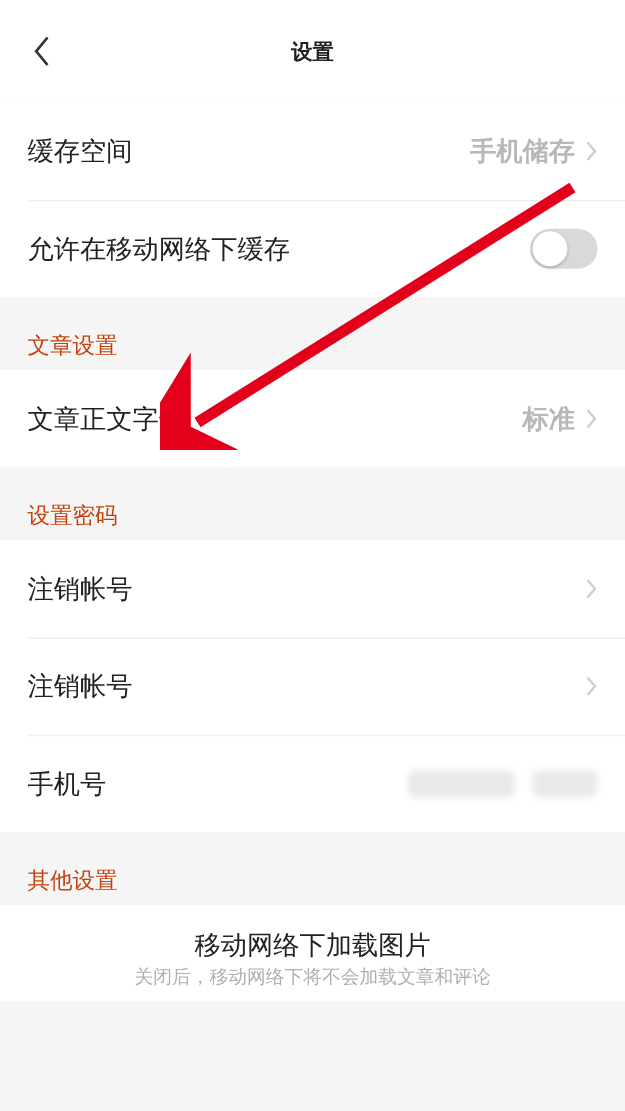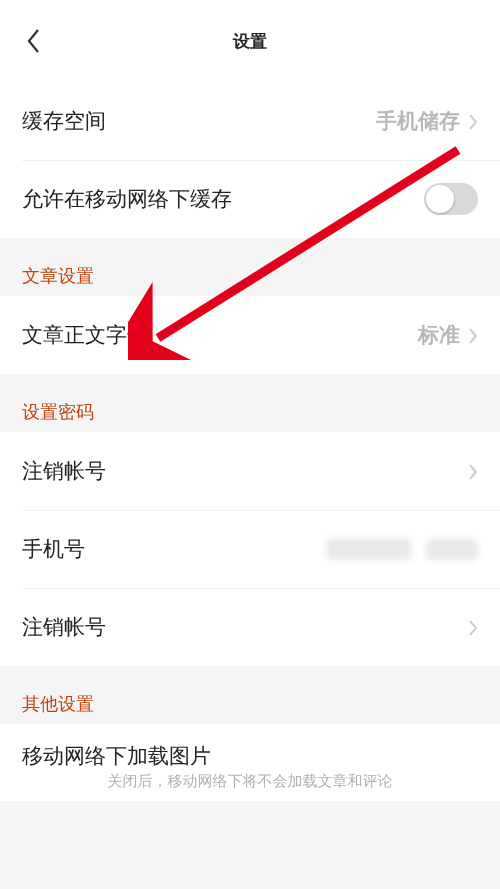--- a/index.html
+++ b/index.html
@@ -62,21 +62,21 @@
     width:86px; height:22px; border-radius:6px; background:#e9e9e9; filter:blur(3px);
   }
   .blur-box.sm { width:52px; }
   .arrow-annot {
     position:absolute; pointer-events:none;
   }
   .desc {
     padding: 0 22px 10px 22px; font-size:15px; color:#b0b0b0;text-align:center;
   }
   .group.first { margin-top:0; }
-  .sub-row { height:auto; padding-top:18px; padding-bottom:2px; flex-direction:column; align-items:flex-start;}
+  .sub-row { height:auto; padding-top:18px; padding-bottom:2px; flex-direction:column; align-items:center;}
   .sub-row .row-label { font-size:21px; }
 </style>
 </head>
 <body>
 
 <div class="header">
   <div class="back">
     <svg viewBox="0 0 14 26">
         <polyline points="12,2 3,13 12,24"></polyline>
       </svg>
@@ -123,32 +123,32 @@
 <div class="group">
   <div class="row">
     <span class="row-label">注销帐号</span>
     <span class="row-value">
       <span class="chev"><svg viewBox="0 0 10 18">
             <polyline points="2,2 8,9 2,16"></polyline>
           </svg></span>
     </span>
   </div>
   <div class="row">
-    <span class="row-label">手机号</span>
-    <span class="row-value blur-val">
-      <span class="blur-box"></span>
-      <span class="blur-box sm"></span>
-    </span>
-  </div>
-  <div class="row">
     <span class="row-label">注销帐号</span>
     <span class="row-value">
       <span class="chev"><svg viewBox="0 0 10 18">
             <polyline points="2,2 8,9 2,16"></polyline>
           </svg></span>
+    </span>
+  </div>
+  <div class="row">
+    <span class="row-label">手机号</span>
+    <span class="row-value blur-val">
+      <span class="blur-box"></span>
+      <span class="blur-box sm"></span>
     </span>
   </div>
 </div>
 
 <div class="section-gap"></div>
 
 <div class="section-header">其他设置</div>
 <div class="group">
   <div class="row sub-row">
     <span class="row-label">移动网络下加载图片</span>

